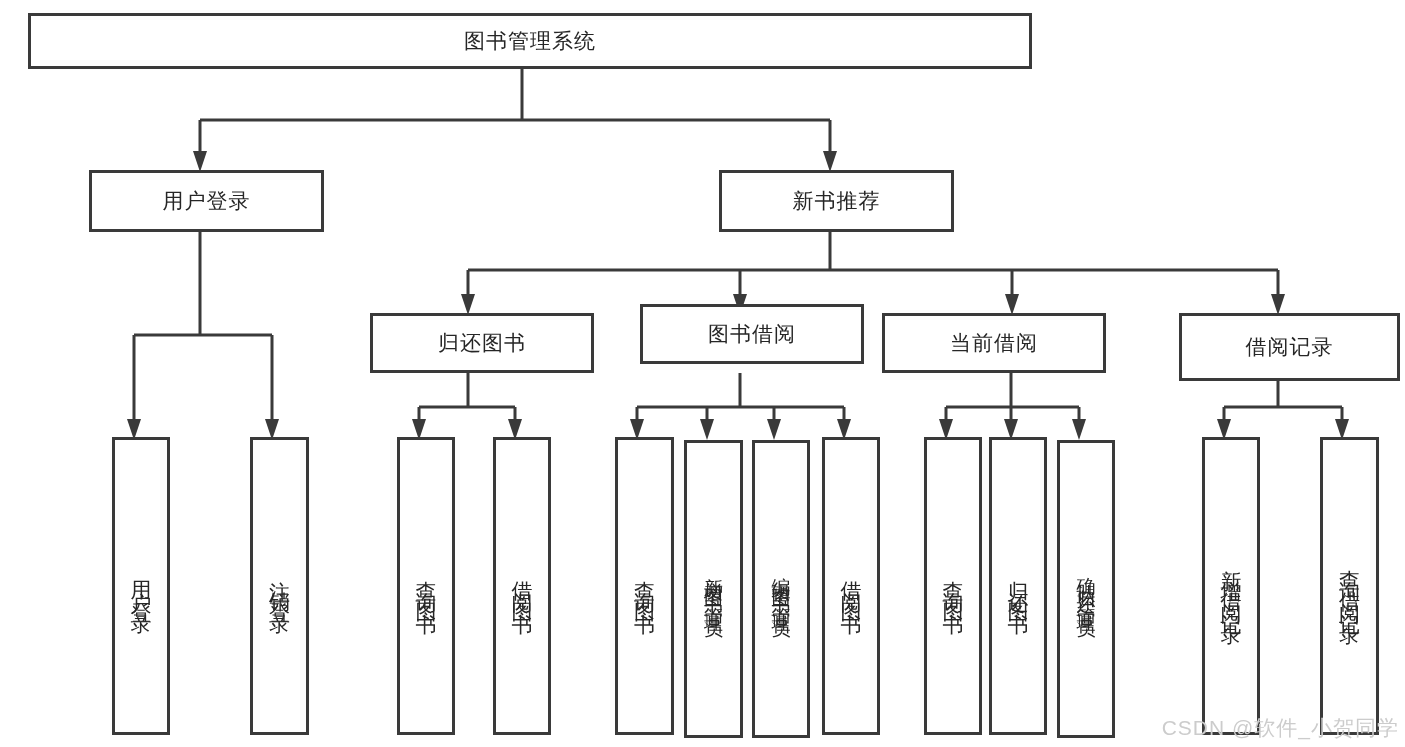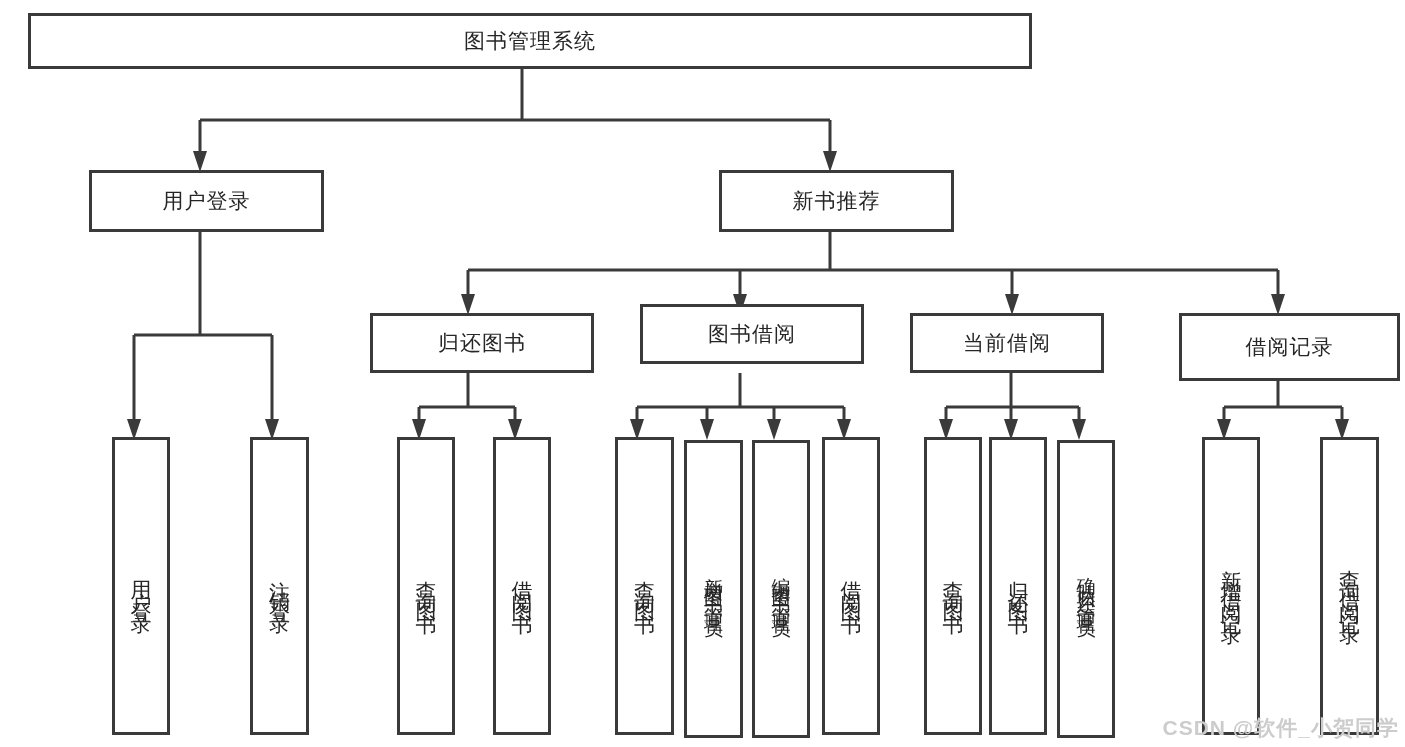--- a/index.html
+++ b/index.html
@@ -45,21 +45,20 @@
     font-size:19px;
     letter-spacing:6px;
   }
   .watermark{
     position:absolute;
     right:6px;bottom:5px;
     font-size:21px;
     color:var(--watermark,#ccc);
     letter-spacing:1px;
     white-space:nowrap;
-    font-weight:bold;
   }
 </style>
 </head>
 <body>
 
 <div class="canvas">
 
   <svg class="connector" viewBox="0 0 1405 747" xmlns="http://www.w3.org/2000/svg">
 
     <path d="M522 69 V120 M200 120 H830 M200 120 V153 M830 120 V153"></path>
@@ -106,21 +105,21 @@
   <div class="node" style="left:712px;top:170px;width:235px;height:62px">
     <span class="hlabel">新书推荐</span>
   </div>
 
   <div class="node" style="left:363px;top:313px;width:224px;height:60px">
     <span class="hlabel">归还图书</span>
   </div>
   <div class="node" style="left:633px;top:304px;width:224px;height:60px">
     <span class="hlabel">图书借阅</span>
   </div>
-  <div class="node" style="left:903px;top:313px;width:194px;height:60px">
+  <div class="node" style="left:875px;top:313px;width:224px;height:60px">
     <span class="hlabel">当前借阅</span>
   </div>
   <div class="node" style="left:1172px;top:313px;width:221px;height:68px">
     <span class="hlabel">借阅记录</span>
   </div>
 
   <div class="node" style="left:105px;top:437px;width:58px;height:298px">
     <span class="vlabel">用户登录</span>
   </div>
   <div class="node" style="left:243px;top:437px;width:59px;height:298px">

